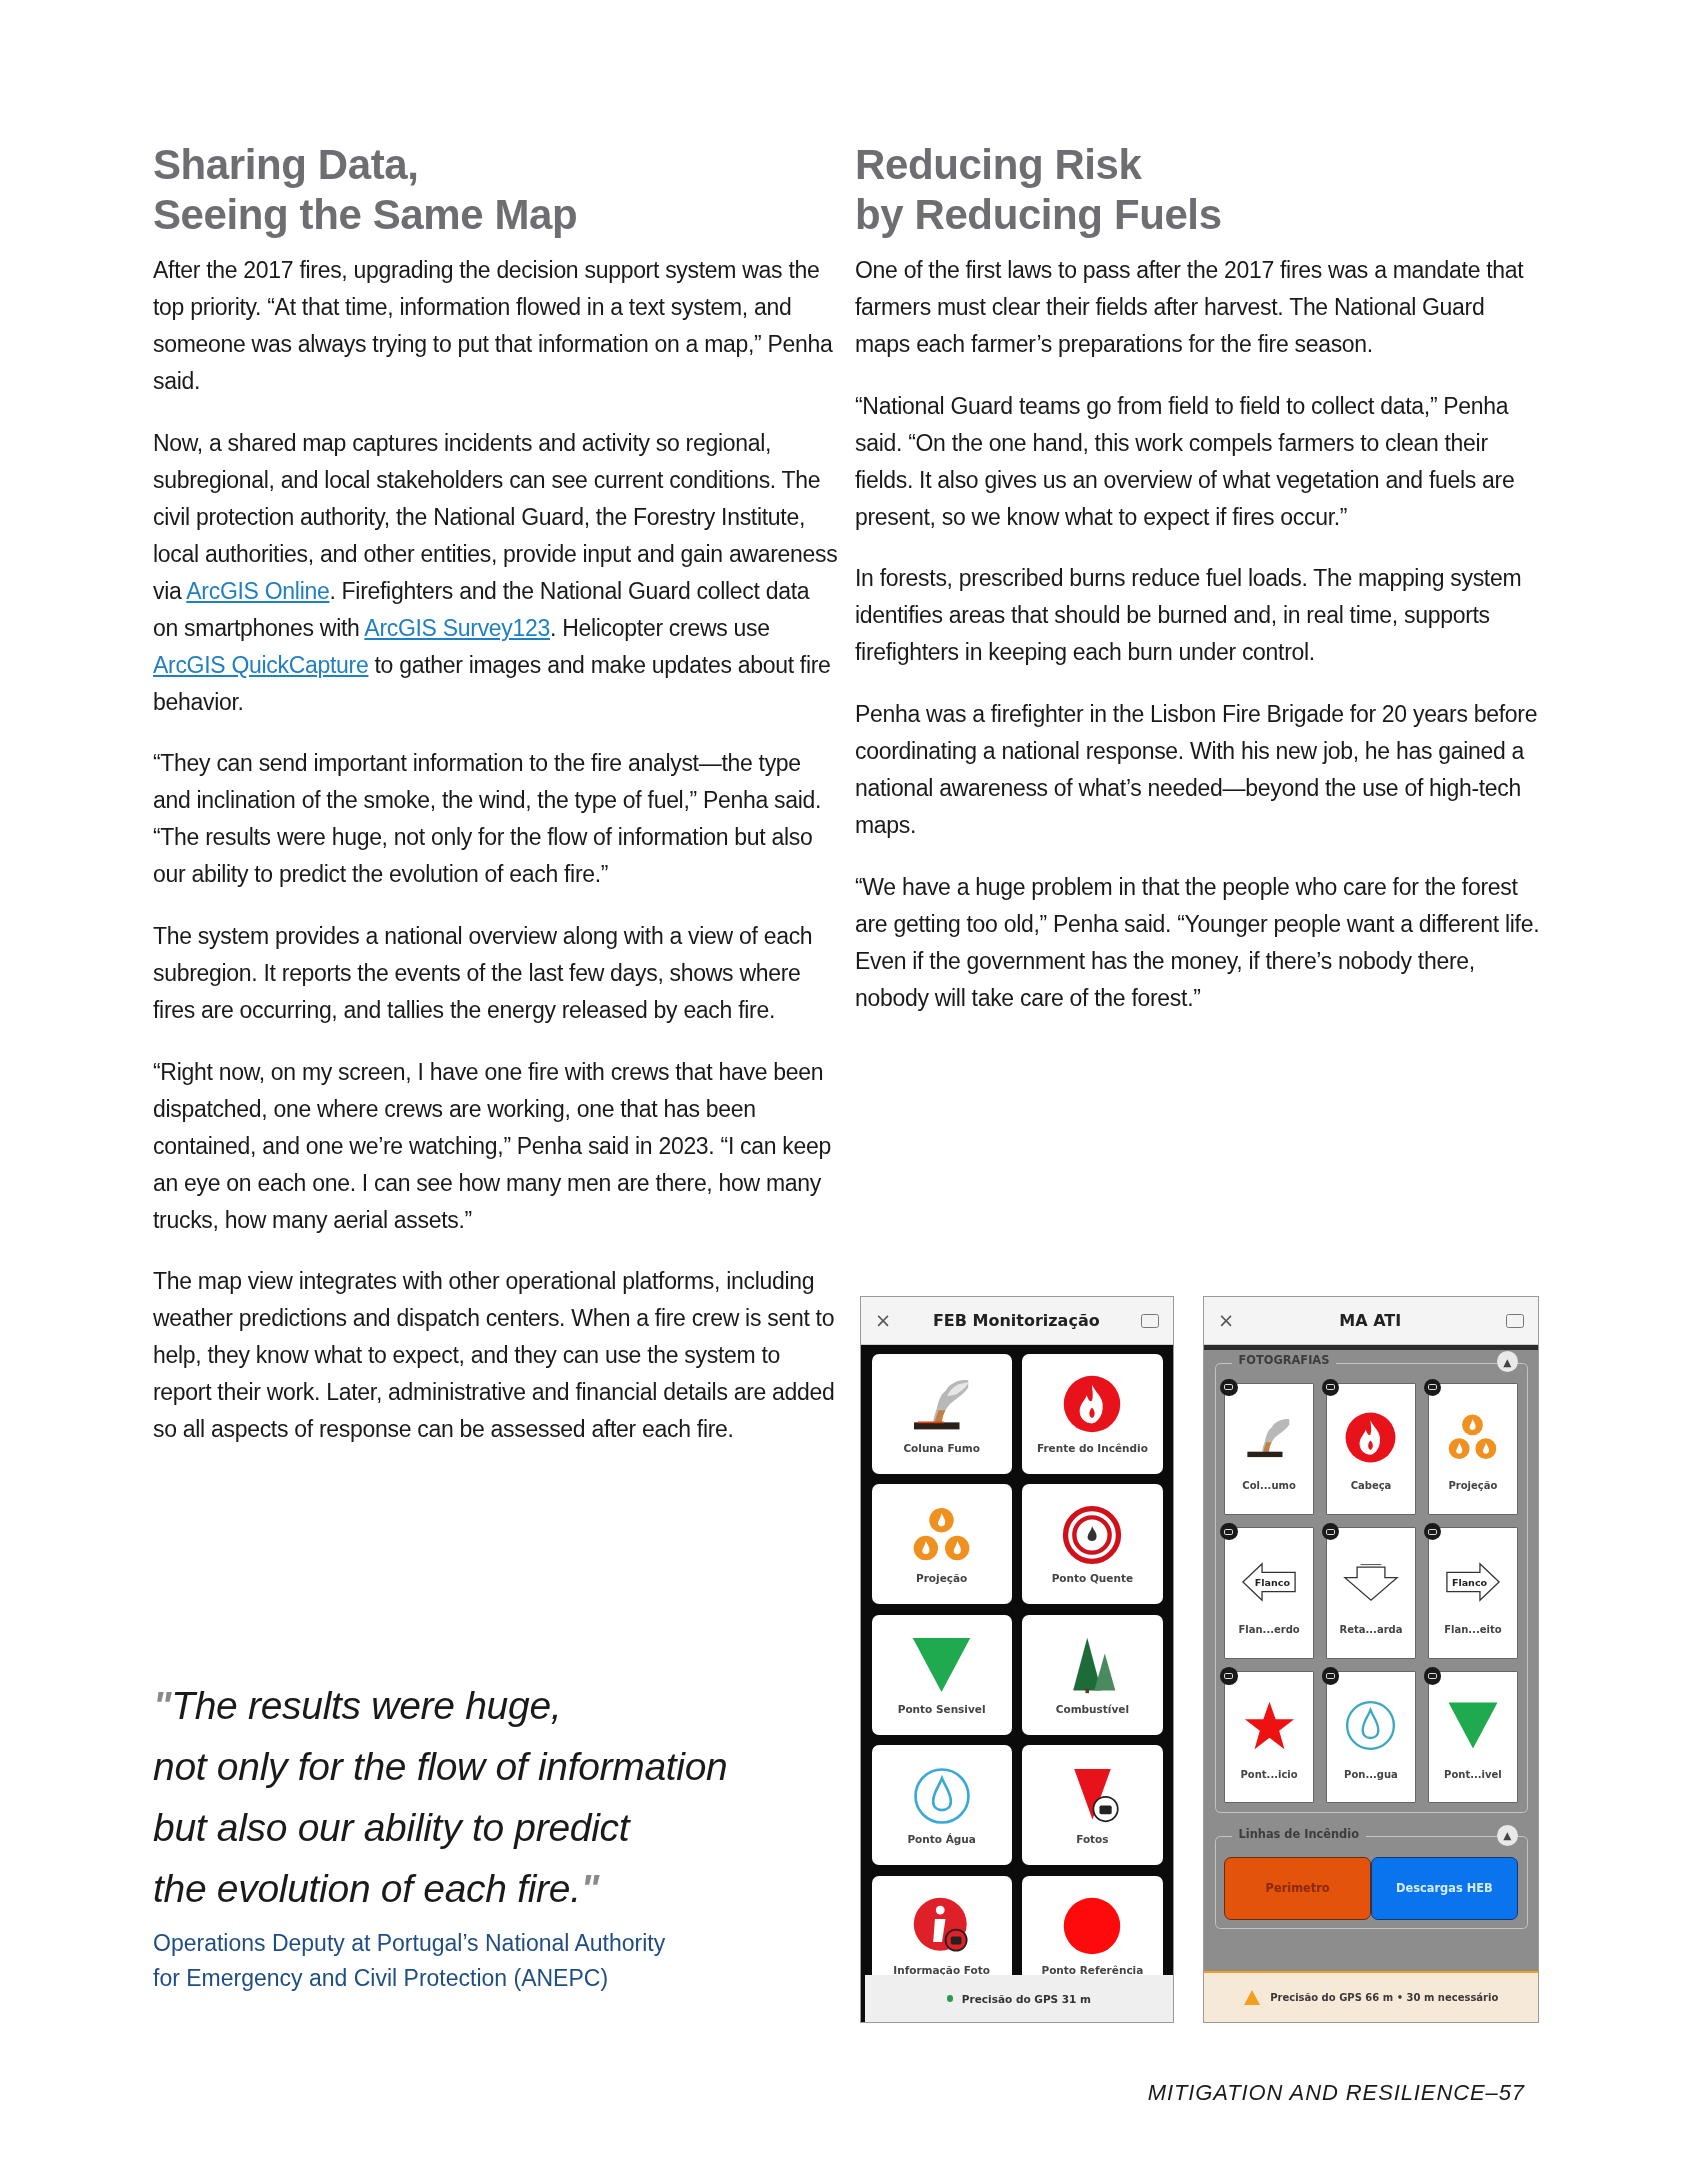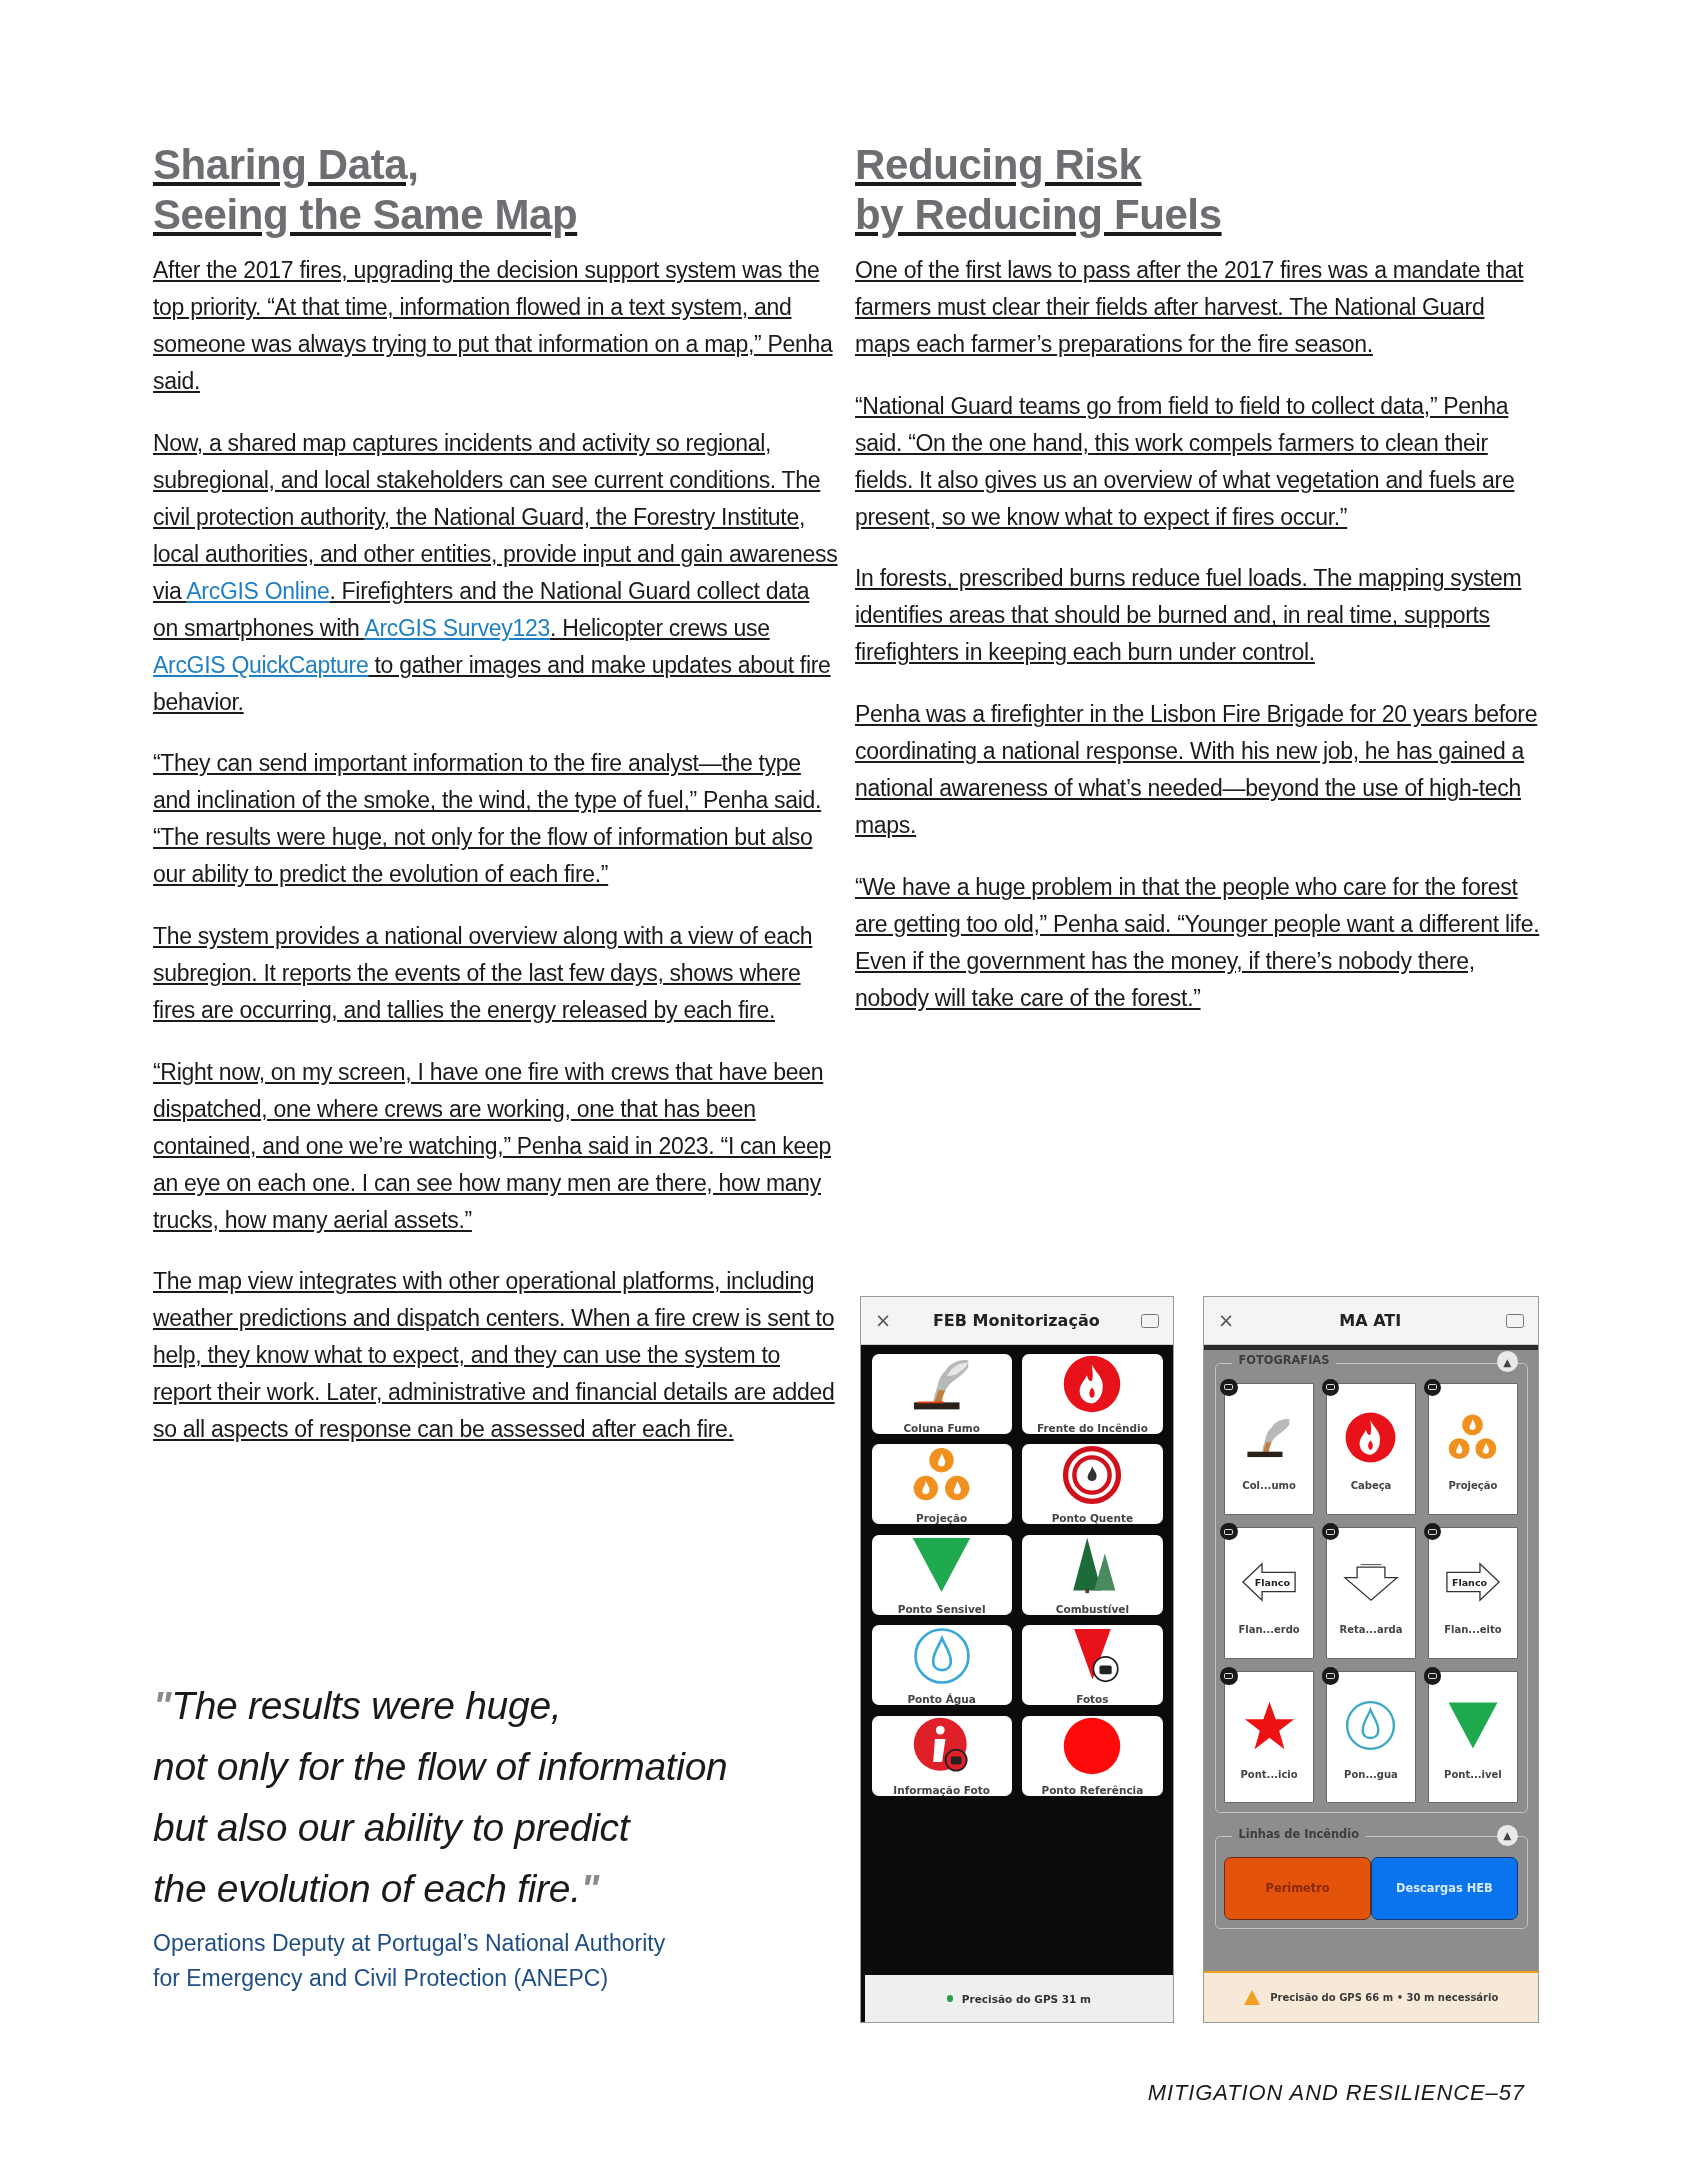--- a/index.html
+++ b/index.html
@@ -1,38 +1,38 @@
 <!DOCTYPE html>
 <html style="font-size:14px"><head>
 <meta charset="utf-8">
 <style>
   html, body { margin:0; padding:0; background:#ffffff; }
   body { width:1685px; height:2181px; position:relative; font-family:"Liberation Sans", sans-serif; color:#1a1a1a; overflow:hidden; }
-  .col { position:absolute; top:140px; width:685px;text-decoration:underline; }
+  .col { position:absolute; top:140px; width:685px; }
   .col-left { left:153px; }
   .col-right { left:855px; }
   h2 { font-family:"Liberation Sans", sans-serif; font-weight:700; color:#6d6d72; font-size:42px; line-height:50px; margin:0 0 12.3px 0; letter-spacing:-0.4px; }
   p { font-size:23px; line-height:37px; margin:0 0 24.6px 0; letter-spacing:-0.3px; color:#1a1a1a; }
   a { color:#1f7fc4; text-decoration:underline;text-align:center; }
   .pullquote { position:absolute; left:153px; top:1675px; width:667px; }
   .pq-text { font-style:italic; font-size:39px; line-height:61px; color:#1a1a1a; letter-spacing:-0.3px; }
   .pq-mark { color:#8a8a8a; font-weight:700; font-style:italic; }
   .pq-attr { margin-top:7px; font-size:23px; line-height:35px; color:#1f4e85; }
   .footer { position:absolute; right:160px; top:2080px; font-style:italic; font-size:22px; letter-spacing:0.9px; color:#1a1a1a; }
 
   
   .phone { position:absolute; top:1296px; width:314px; height:727px; border:1.8px solid #9a9a9a; box-sizing:border-box; overflow:hidden; font-family:"DejaVu Sans", sans-serif; }
   .phone1 { left:860px; background:#0b0b0b; }
   .phone2 { left:1203px; width:336px; background:#8d8d8d; }
   .ph-head { height:47px; background:#f4f4f4; display:flex; align-items:center; justify-content:space-between; padding:0 14px; border-bottom:0.9px solid #cfcfcf; }
   .ph-close { font-size:19.3px; color:#555; }
   .ph-title { font-weight:700; font-size:16px; color:#222; }
   .ph-expand { width:17.6px; height:14px; border:1.8px solid #777; border-radius:2.6px; box-sizing:border-box; }
   .grid2 { display:grid; grid-template-columns:1fr 1fr; gap:10.5px; padding:8.8px 10.5px; }
-  .tile { background:#fff; border-radius:7px; height:80px; display:flex; flex-direction:column; align-items:center; justify-content:center; position:relative; }
+  .tile { background:#fff; border-radius:7px; height:120px; display:flex; flex-direction:column; align-items:center; justify-content:center; position:relative; }
   .tile-icon { height:61px; display:flex; align-items:center; justify-content:center; }
   .tile-label { font-size:10.5px; font-weight:700; color:#444; margin-top:7px; white-space:nowrap; }
   .ph-foot1 { position:absolute; left:4px; right:0; bottom:0; height:47px; background:#efefef; display:flex; align-items:center; justify-content:center; font-size:10.5px; font-weight:700; color:#333; }
   .dot { width:6.1px; height:6.1px; border-radius:50%; background:#2a9d4a; margin-right:8.8px; }
 
   .ph-bar { height:5.3px; background:#2b2b2b; }
   .group { margin:12.3px 10.5px 0 10.5px; border:1.8px solid #c4c4c4; border-radius:5.3px; position:relative; padding:19.3px 8.8px 8.8px 8.8px; }
   .group-label { position:absolute; top:-10.5px; left:16px; background:#8d8d8d; padding:0 7px; font-size:11.4px; font-weight:700; color:#3d3d3d; }
   .group-toggle { position:absolute; top:-12.3px; right:8.8px; width:21px; height:21px; border-radius:50%; background:#e9e9e9; display:flex; align-items:center; justify-content:center; font-size:10.5px; color:#444; }
   .grid3 { display:grid; grid-template-columns:1fr 1fr 1fr; gap:12.3px; }

